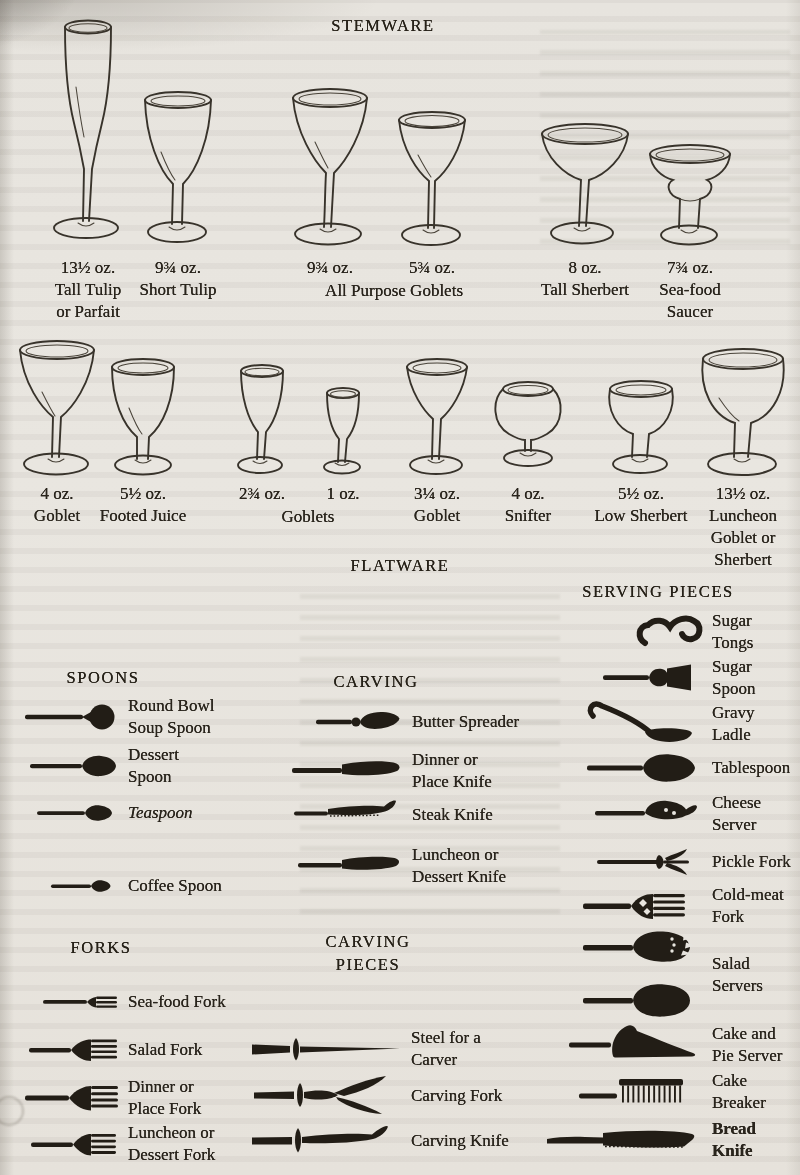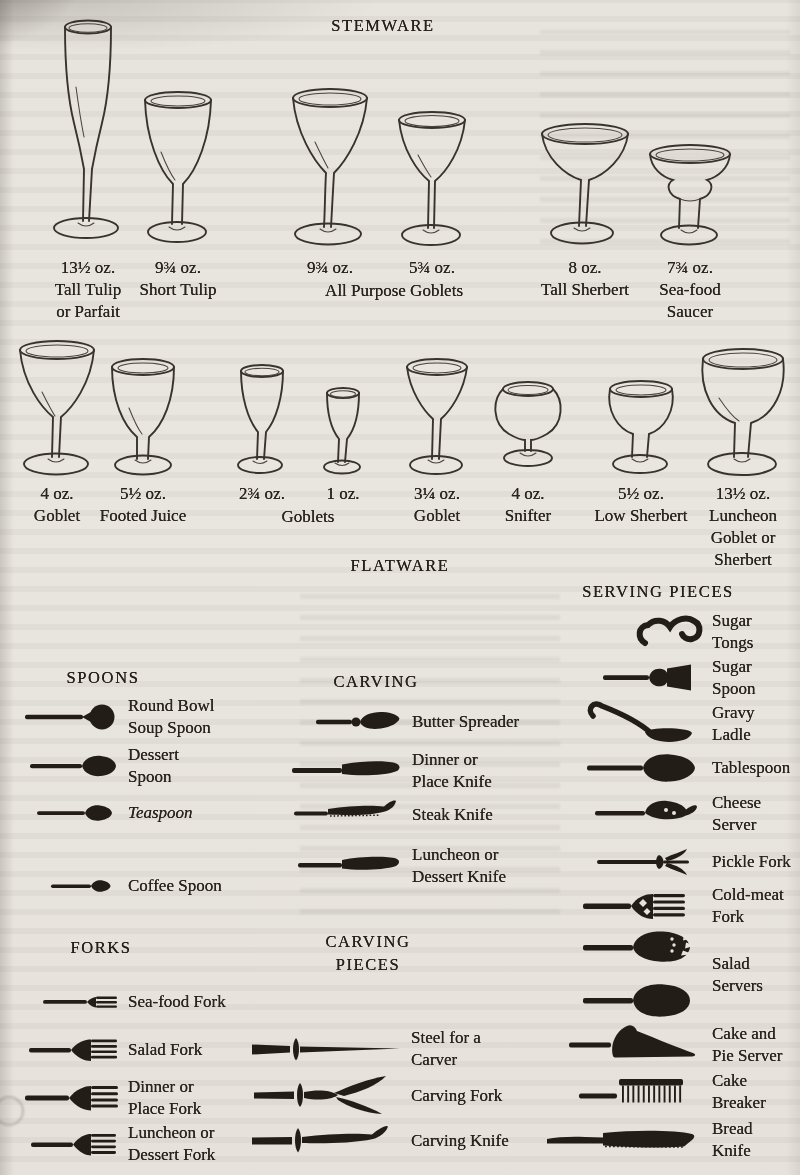--- a/index.html
+++ b/index.html
@@ -568,21 +568,21 @@
           <rect class="ik" x="89.4" y="13.5" width="1.9" height="17"></rect>
           <rect class="ik" x="94.6" y="13.5" width="1.9" height="17"></rect>
           <rect class="ik" x="99.8" y="13.5" width="1.9" height="17"></rect>
           <rect class="ik" x="105" y="13.5" width="1.9" height="17"></rect>
           <rect class="ik" x="110.2" y="13.5" width="1.9" height="17"></rect>
         </svg>
     </span>
     <span class="ilabel">Cake
 Breaker</span>
   </div>
-  <div class="item serv" style="left:545px;top:1140px;">
+  <div class="item serv" style="left:545px;top:1140px;font-weight:bold;">
     <span class="ibox w160">
       <svg width="160" height="36" viewBox="0 0 160 36">
           <path class="ik" d="M2,17 C12,15 26,14.5 40,15 L58,15.5 L58,21.5 L2,21.5 Z"></path>
           <path class="ik" d="M58,11 C93,7.5 132,8.5 147,12 C150,13 150,15 147,18 L139,24.5 C108,26.5 76,25 58,23.5 Z"></path>
           <path class="pk sw" stroke-width="1.5" stroke-dasharray="1.8 2.2" d="M60,24.5 L138,25"></path>
         </svg>
     </span>
     <span class="ilabel">Bread
 Knife</span>
   </div>

